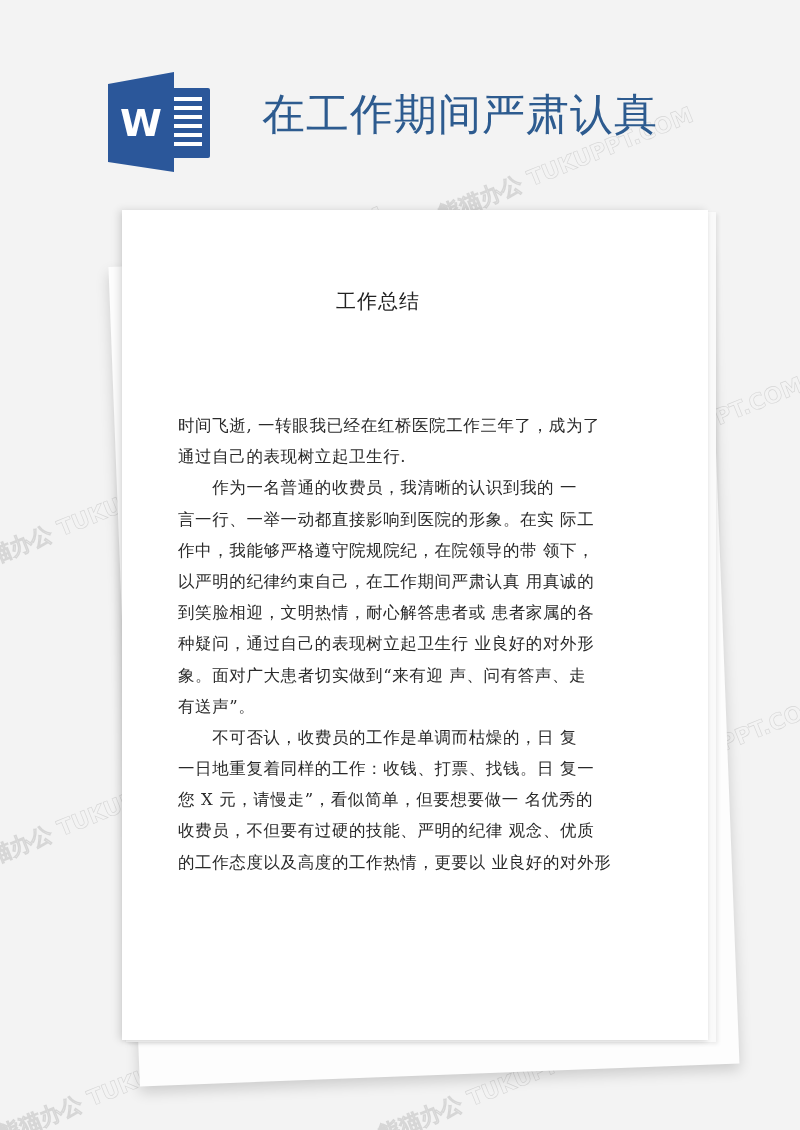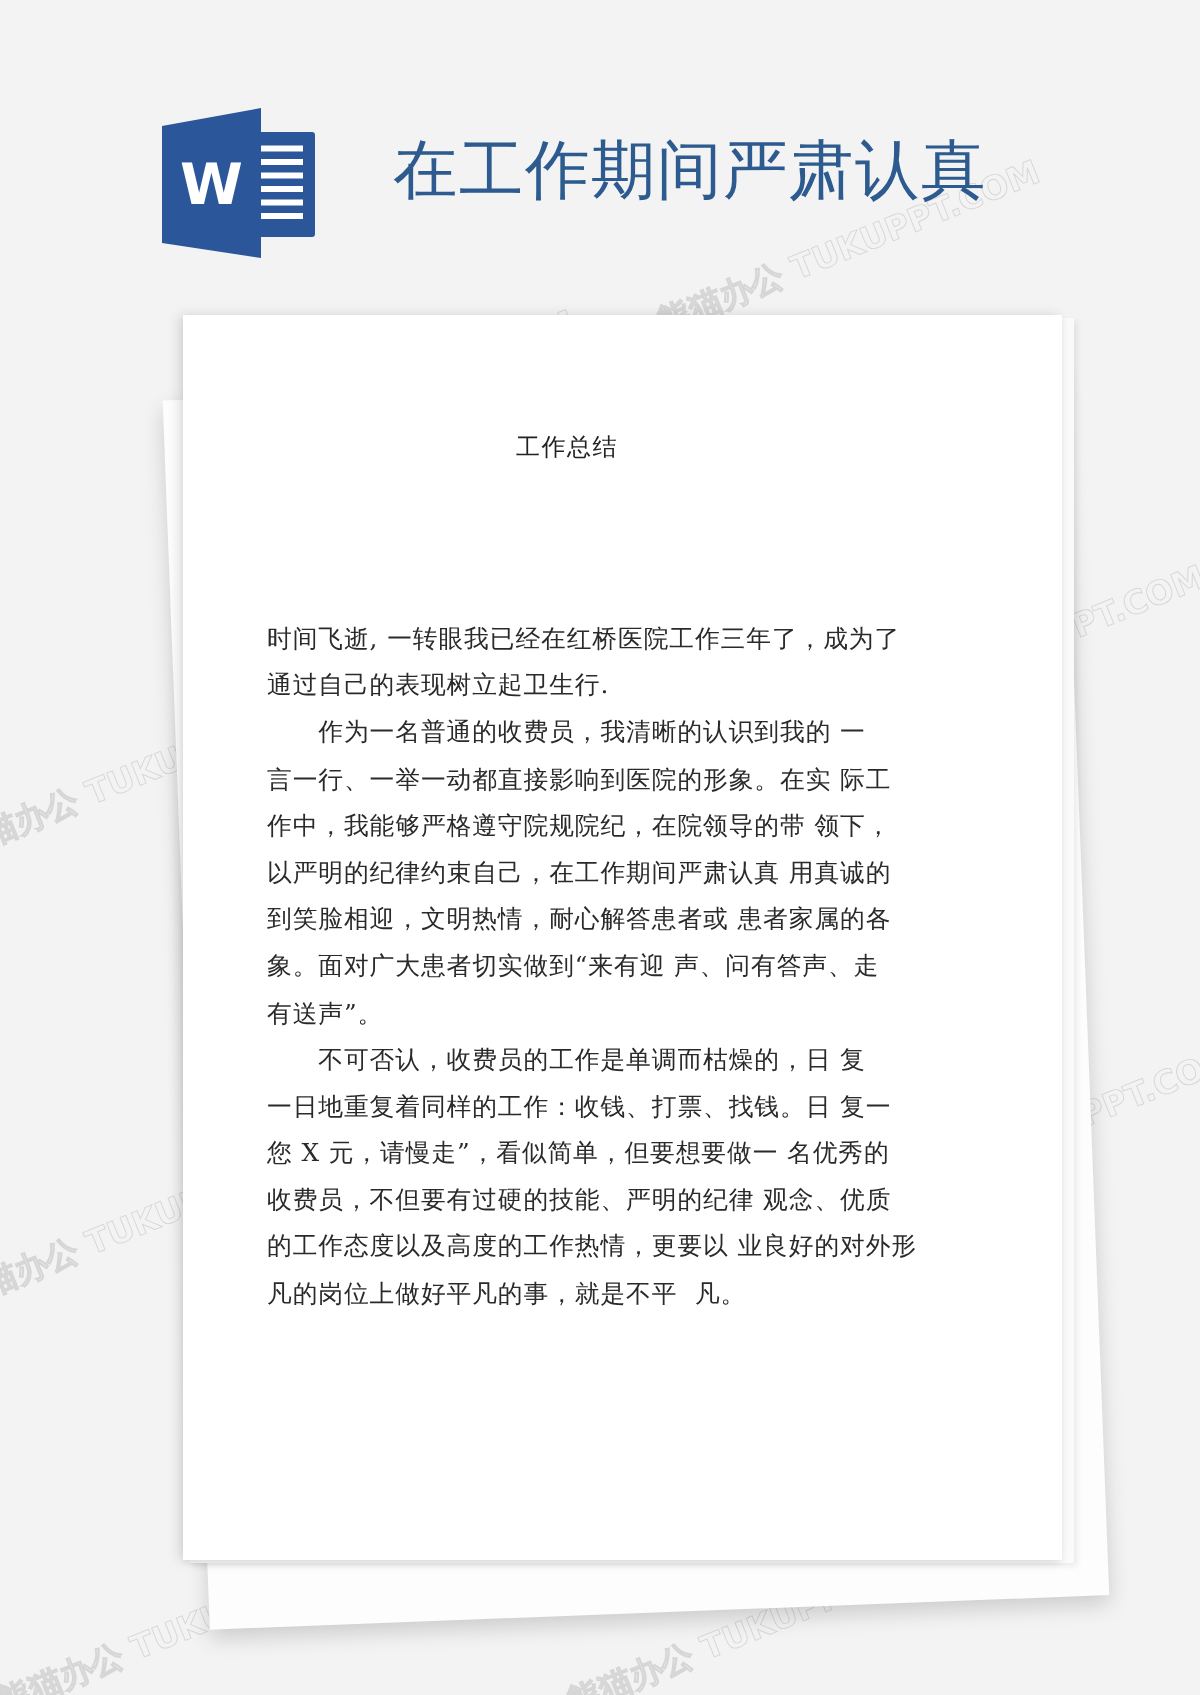--- a/index.html
+++ b/index.html
@@ -26,21 +26,21 @@
     background:#fafafa;
     box-shadow:2px 2px 4px rgba(0,0,0,0.08);
   }
   .page-front {
     position:absolute; left:122px; top:210px; width:586px; height:830px;
     background:#ffffff;
     box-shadow:-3px 0 8px rgba(0,0,0,0.12), 0 2px 4px rgba(0,0,0,0.06);
   }
   .doc-heading {
     position:absolute; left:0; width:512px; top:78px; text-align:center;
-    font-family:"DejaVu Serif", serif; font-size:16px; color:#222;
+    font-family:"DejaVu Serif", serif; font-size:20px; color:#222;
     letter-spacing:1px;
   }
   .doc-body {
     position:absolute; left:56px; top:174px; width:468px;
     font-family:"DejaVu Serif", serif; font-size:16.5px; color:#2a2a2a;
     line-height:31.2px;
     margin-top:26px;
   }
   .doc-line { white-space:pre; display:block; height:31.2px; letter-spacing:0.6px; }
   .watermark {
@@ -85,22 +85,22 @@
 <div class="page-front">
   <div class="doc-heading">工作总结</div>
   <div class="doc-body">
     <span class="doc-line">时间飞逝, 一转眼我已经在红桥医院工作三年了，成为了</span>
     <span class="doc-line">通过自己的表现树立起卫生行.</span>
     <span class="doc-line">　　作为一名普通的收费员，我清晰的认识到我的 一</span>
     <span class="doc-line">言一行、一举一动都直接影响到医院的形象。在实 际工</span>
     <span class="doc-line">作中，我能够严格遵守院规院纪，在院领导的带 领下，</span>
     <span class="doc-line">以严明的纪律约束自己，在工作期间严肃认真 用真诚的</span>
     <span class="doc-line">到笑脸相迎，文明热情，耐心解答患者或 患者家属的各</span>
+    <span class="doc-line">种疑问，通过自己的表现树立起卫生行 业良好的对外形</span>
     <span class="doc-line">象。面对广大患者切实做到“来有迎 声、问有答声、走</span>
     <span class="doc-line">有送声”。</span>
     <span class="doc-line">　　不可否认，收费员的工作是单调而枯燥的，日 复</span>
     <span class="doc-line">一日地重复着同样的工作：收钱、打票、找钱。日 复一</span>
     <span class="doc-line">您 X 元，请慢走”，看似简单，但要想要做一 名优秀的</span>
     <span class="doc-line">收费员，不但要有过硬的技能、严明的纪律 观念、优质</span>
     <span class="doc-line">的工作态度以及高度的工作热情，更要以 业良好的对外形</span>
-    <span class="doc-line">凡的岗位上做好平凡的事，就是不平  凡。</span>
   </div>
 </div>
 
 </body></html>

